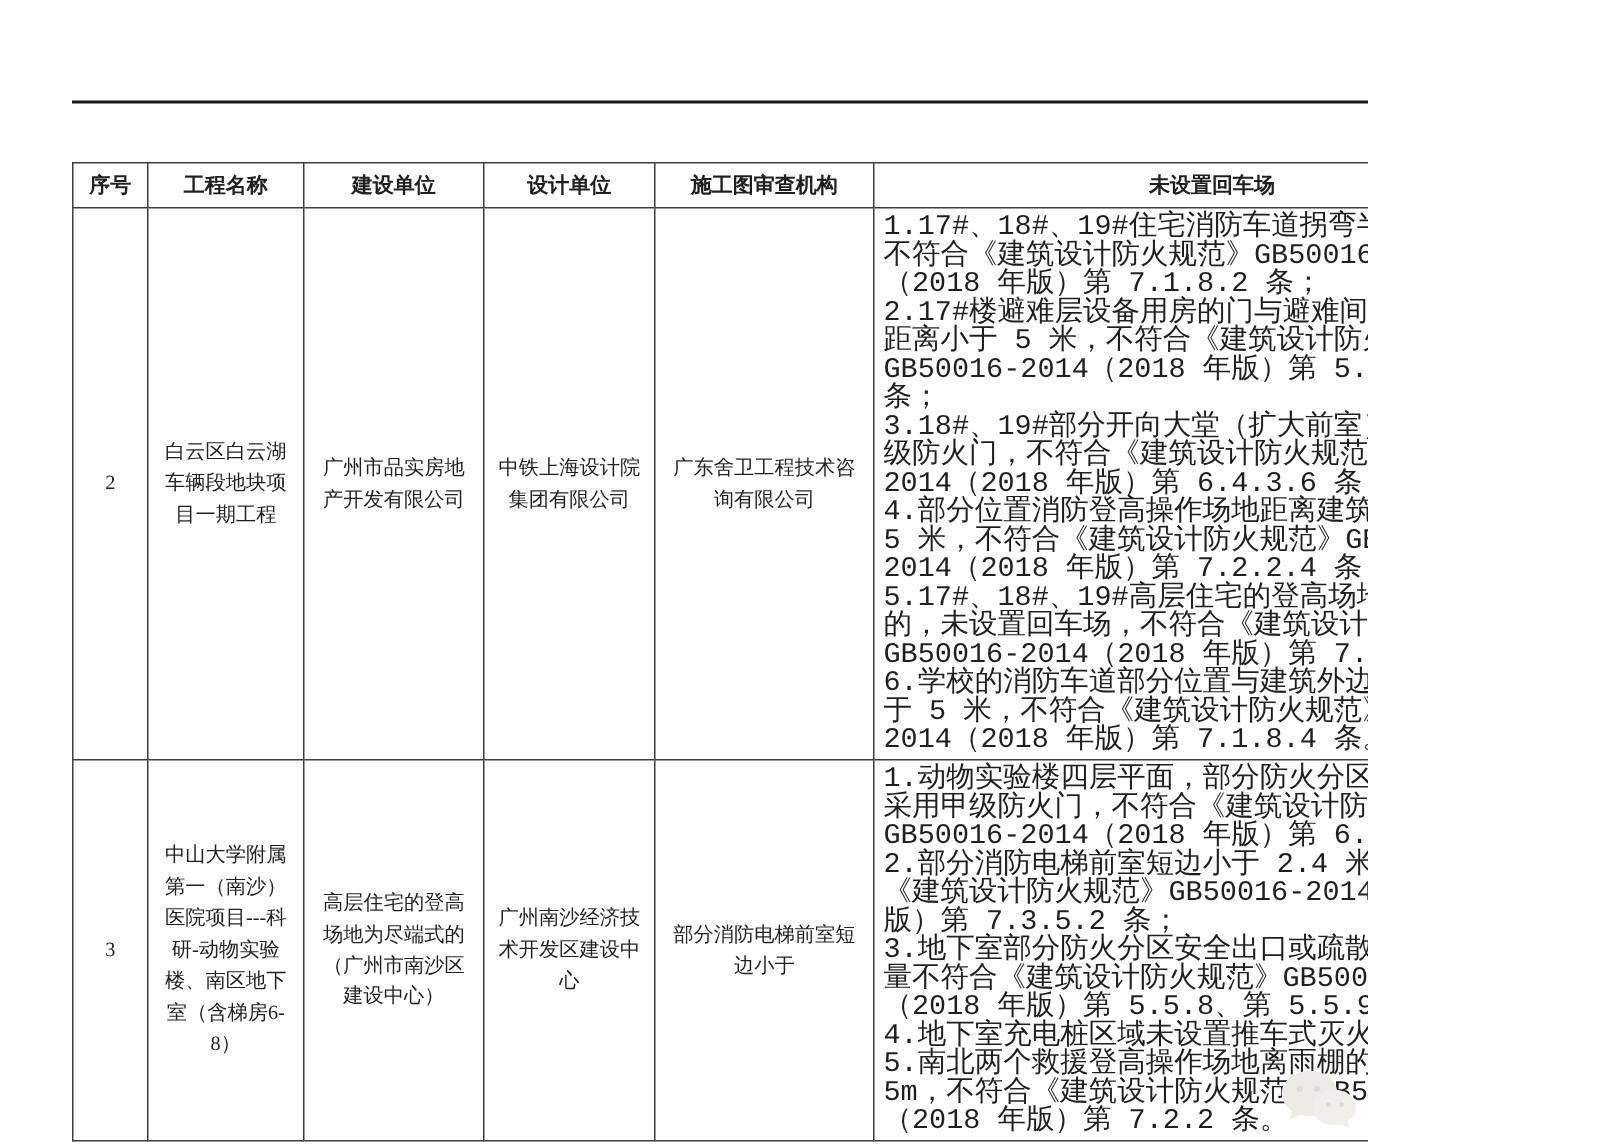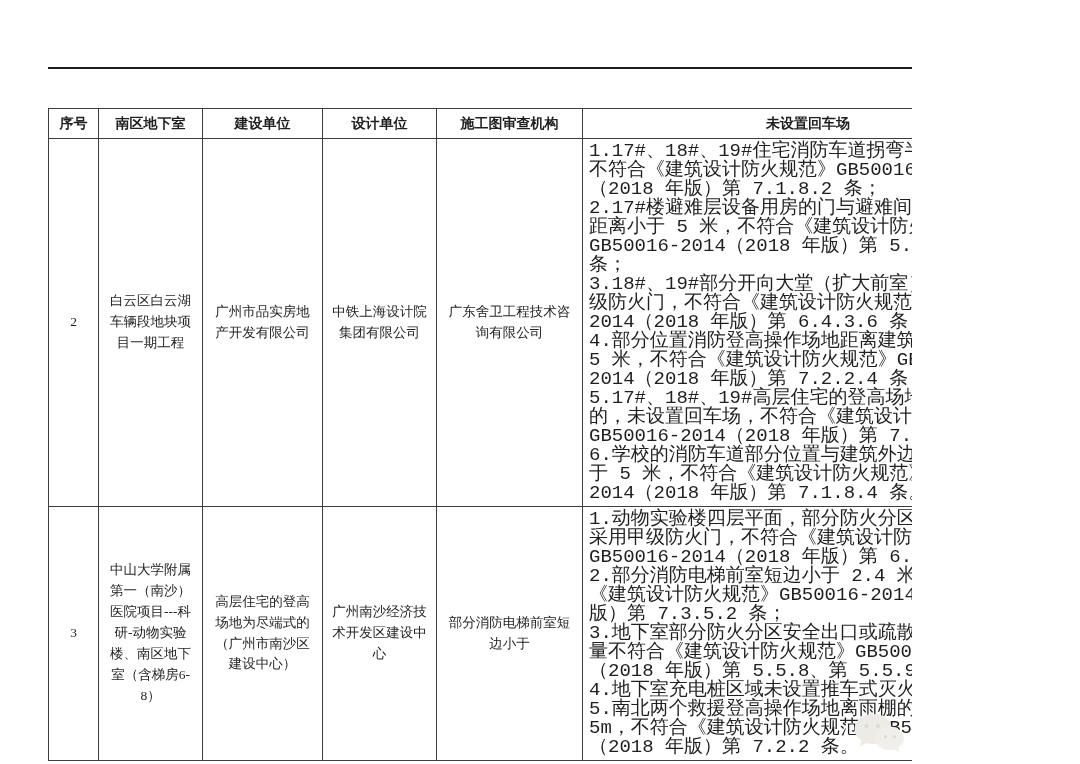--- a/index.html
+++ b/index.html
@@ -114,21 +114,21 @@
       <col style="width:50px">
         <col style="width:104px">
         <col style="width:120px">
       <col style="width:114px">
         <col style="width:146px">
         <col style="width:451px">
     </colgroup>
     <thead>
       <tr>
         <th>序号</th>
-        <th>南区地下室</th>
+        <th>工程名称</th>
         <th>建设单位</th>
         <th>设计单位</th>
         <th>施工图审查机构</th>
         <th>未设置回车场</th>
       </tr>
     </thead>
     <tbody>
       <tr class="row-a">
         <td class="center">2</td>
         <td class="center">白云区白云湖车辆段地块项目一期工程</td>

